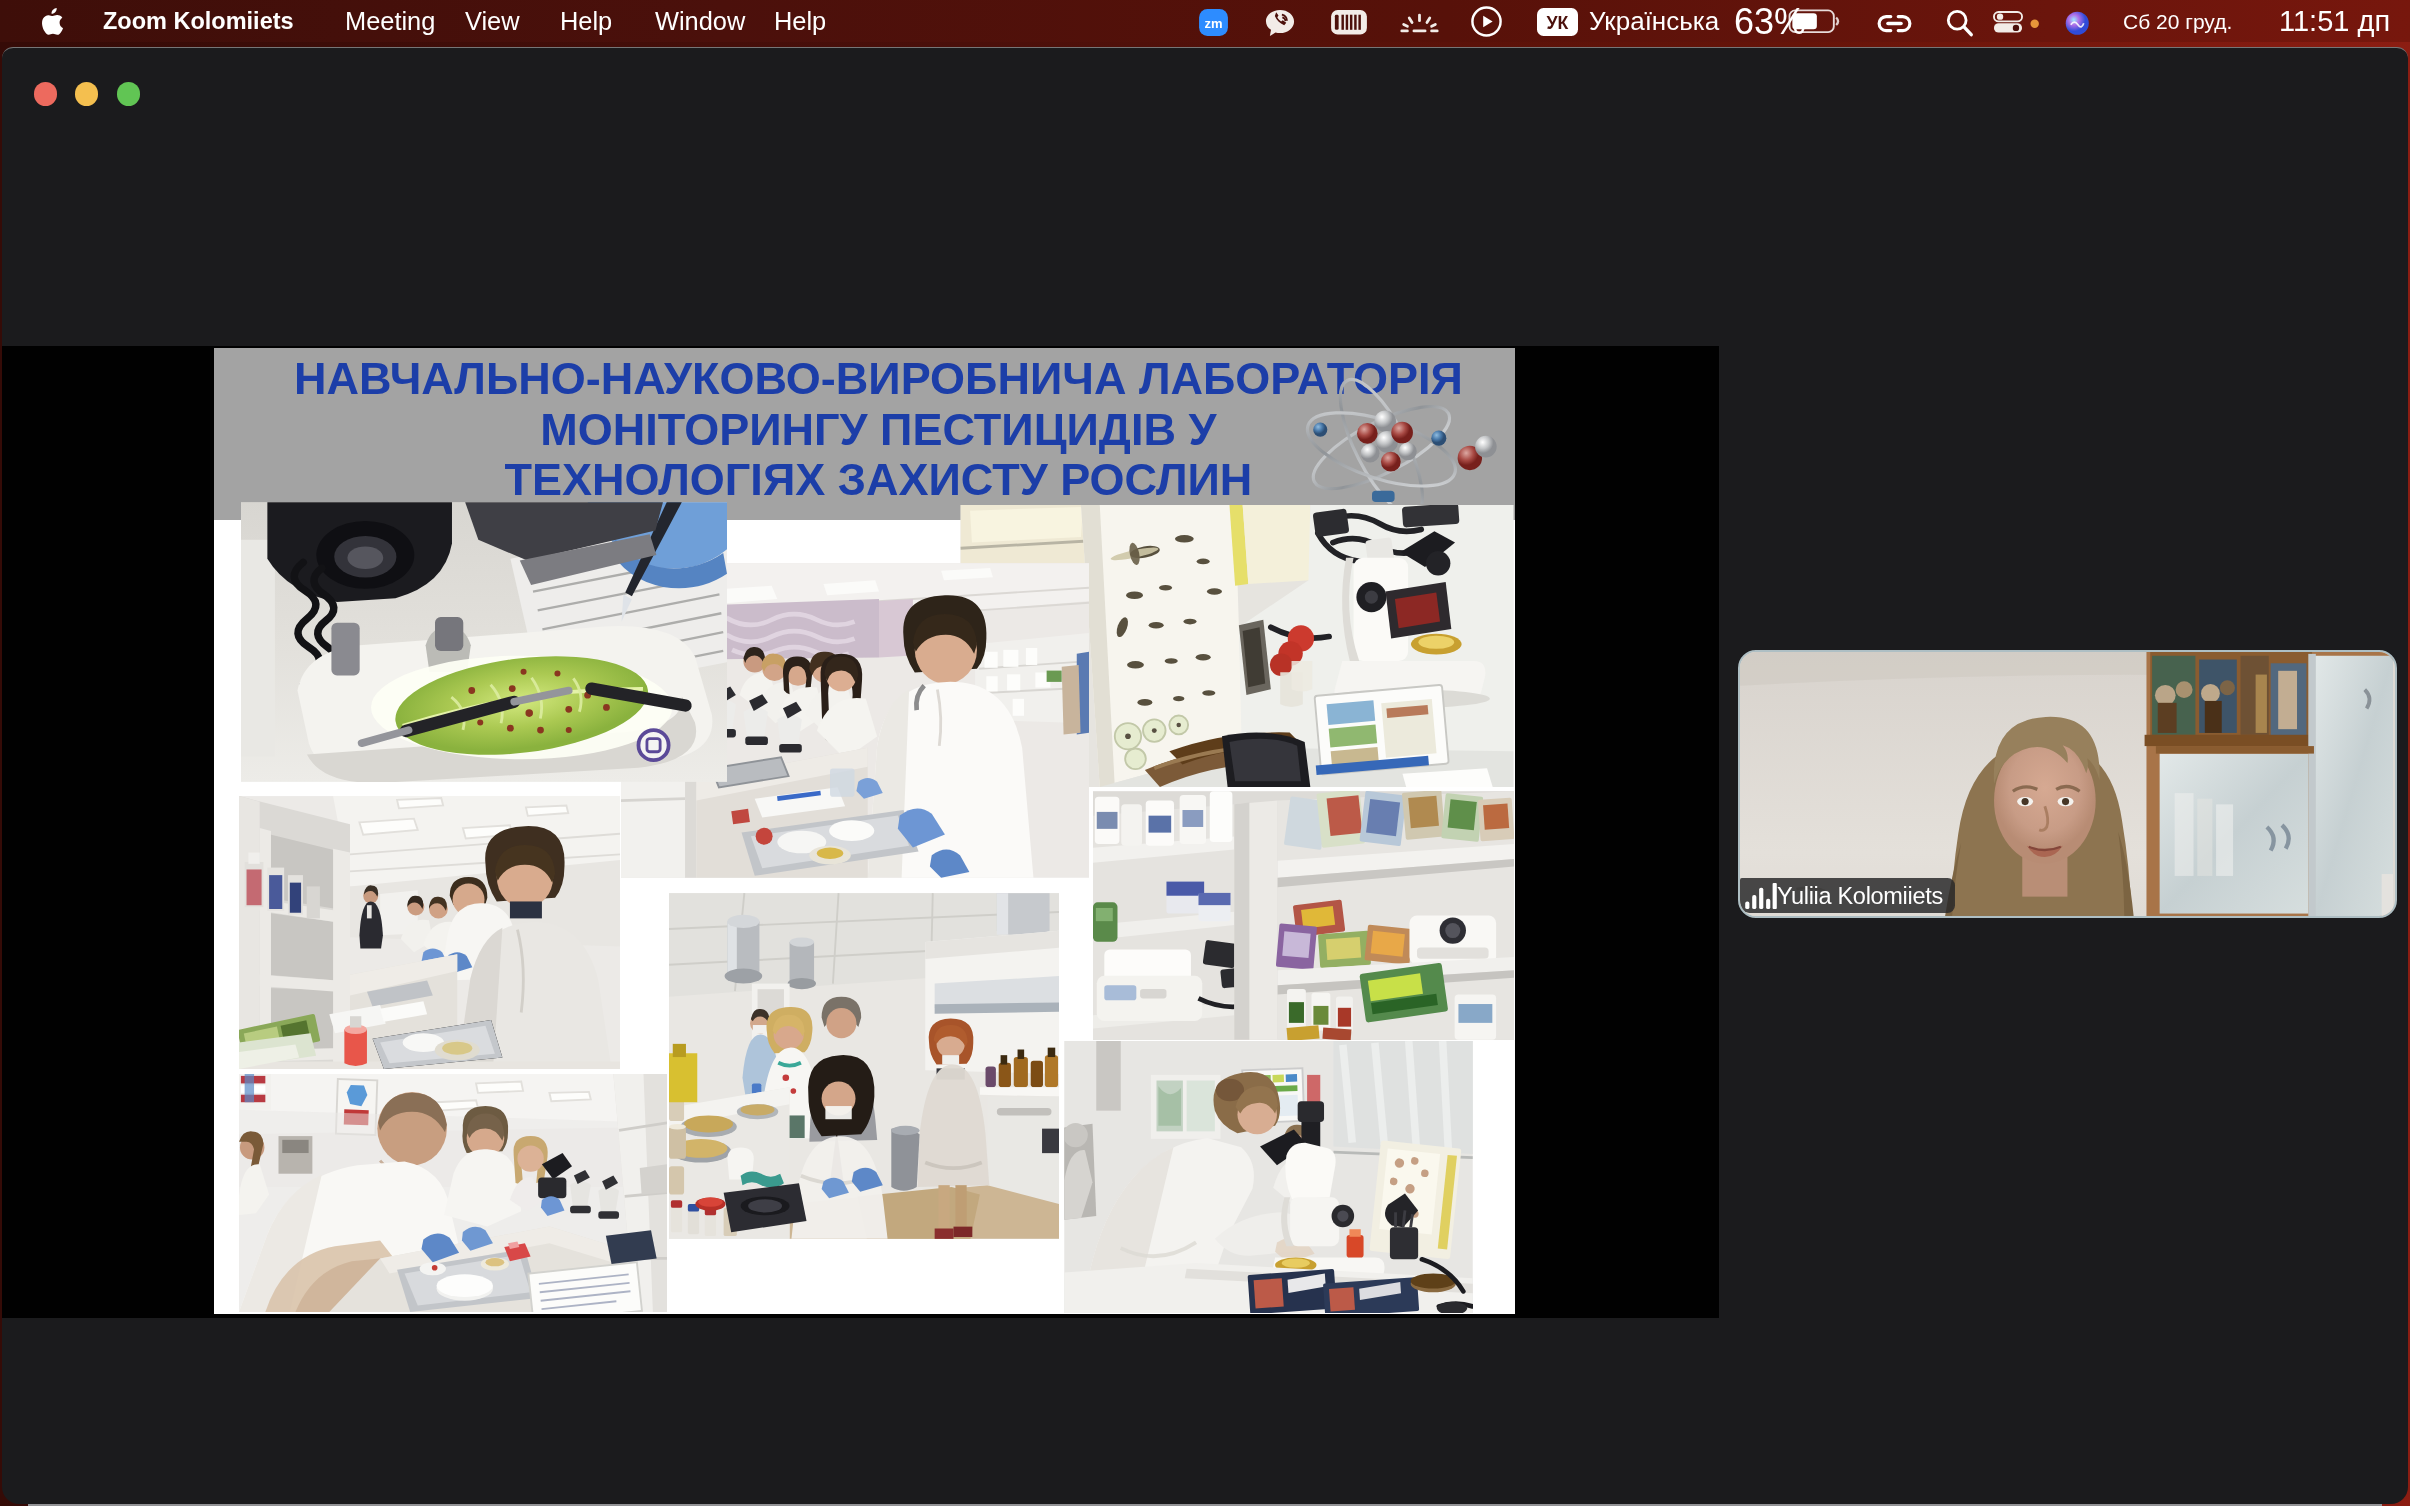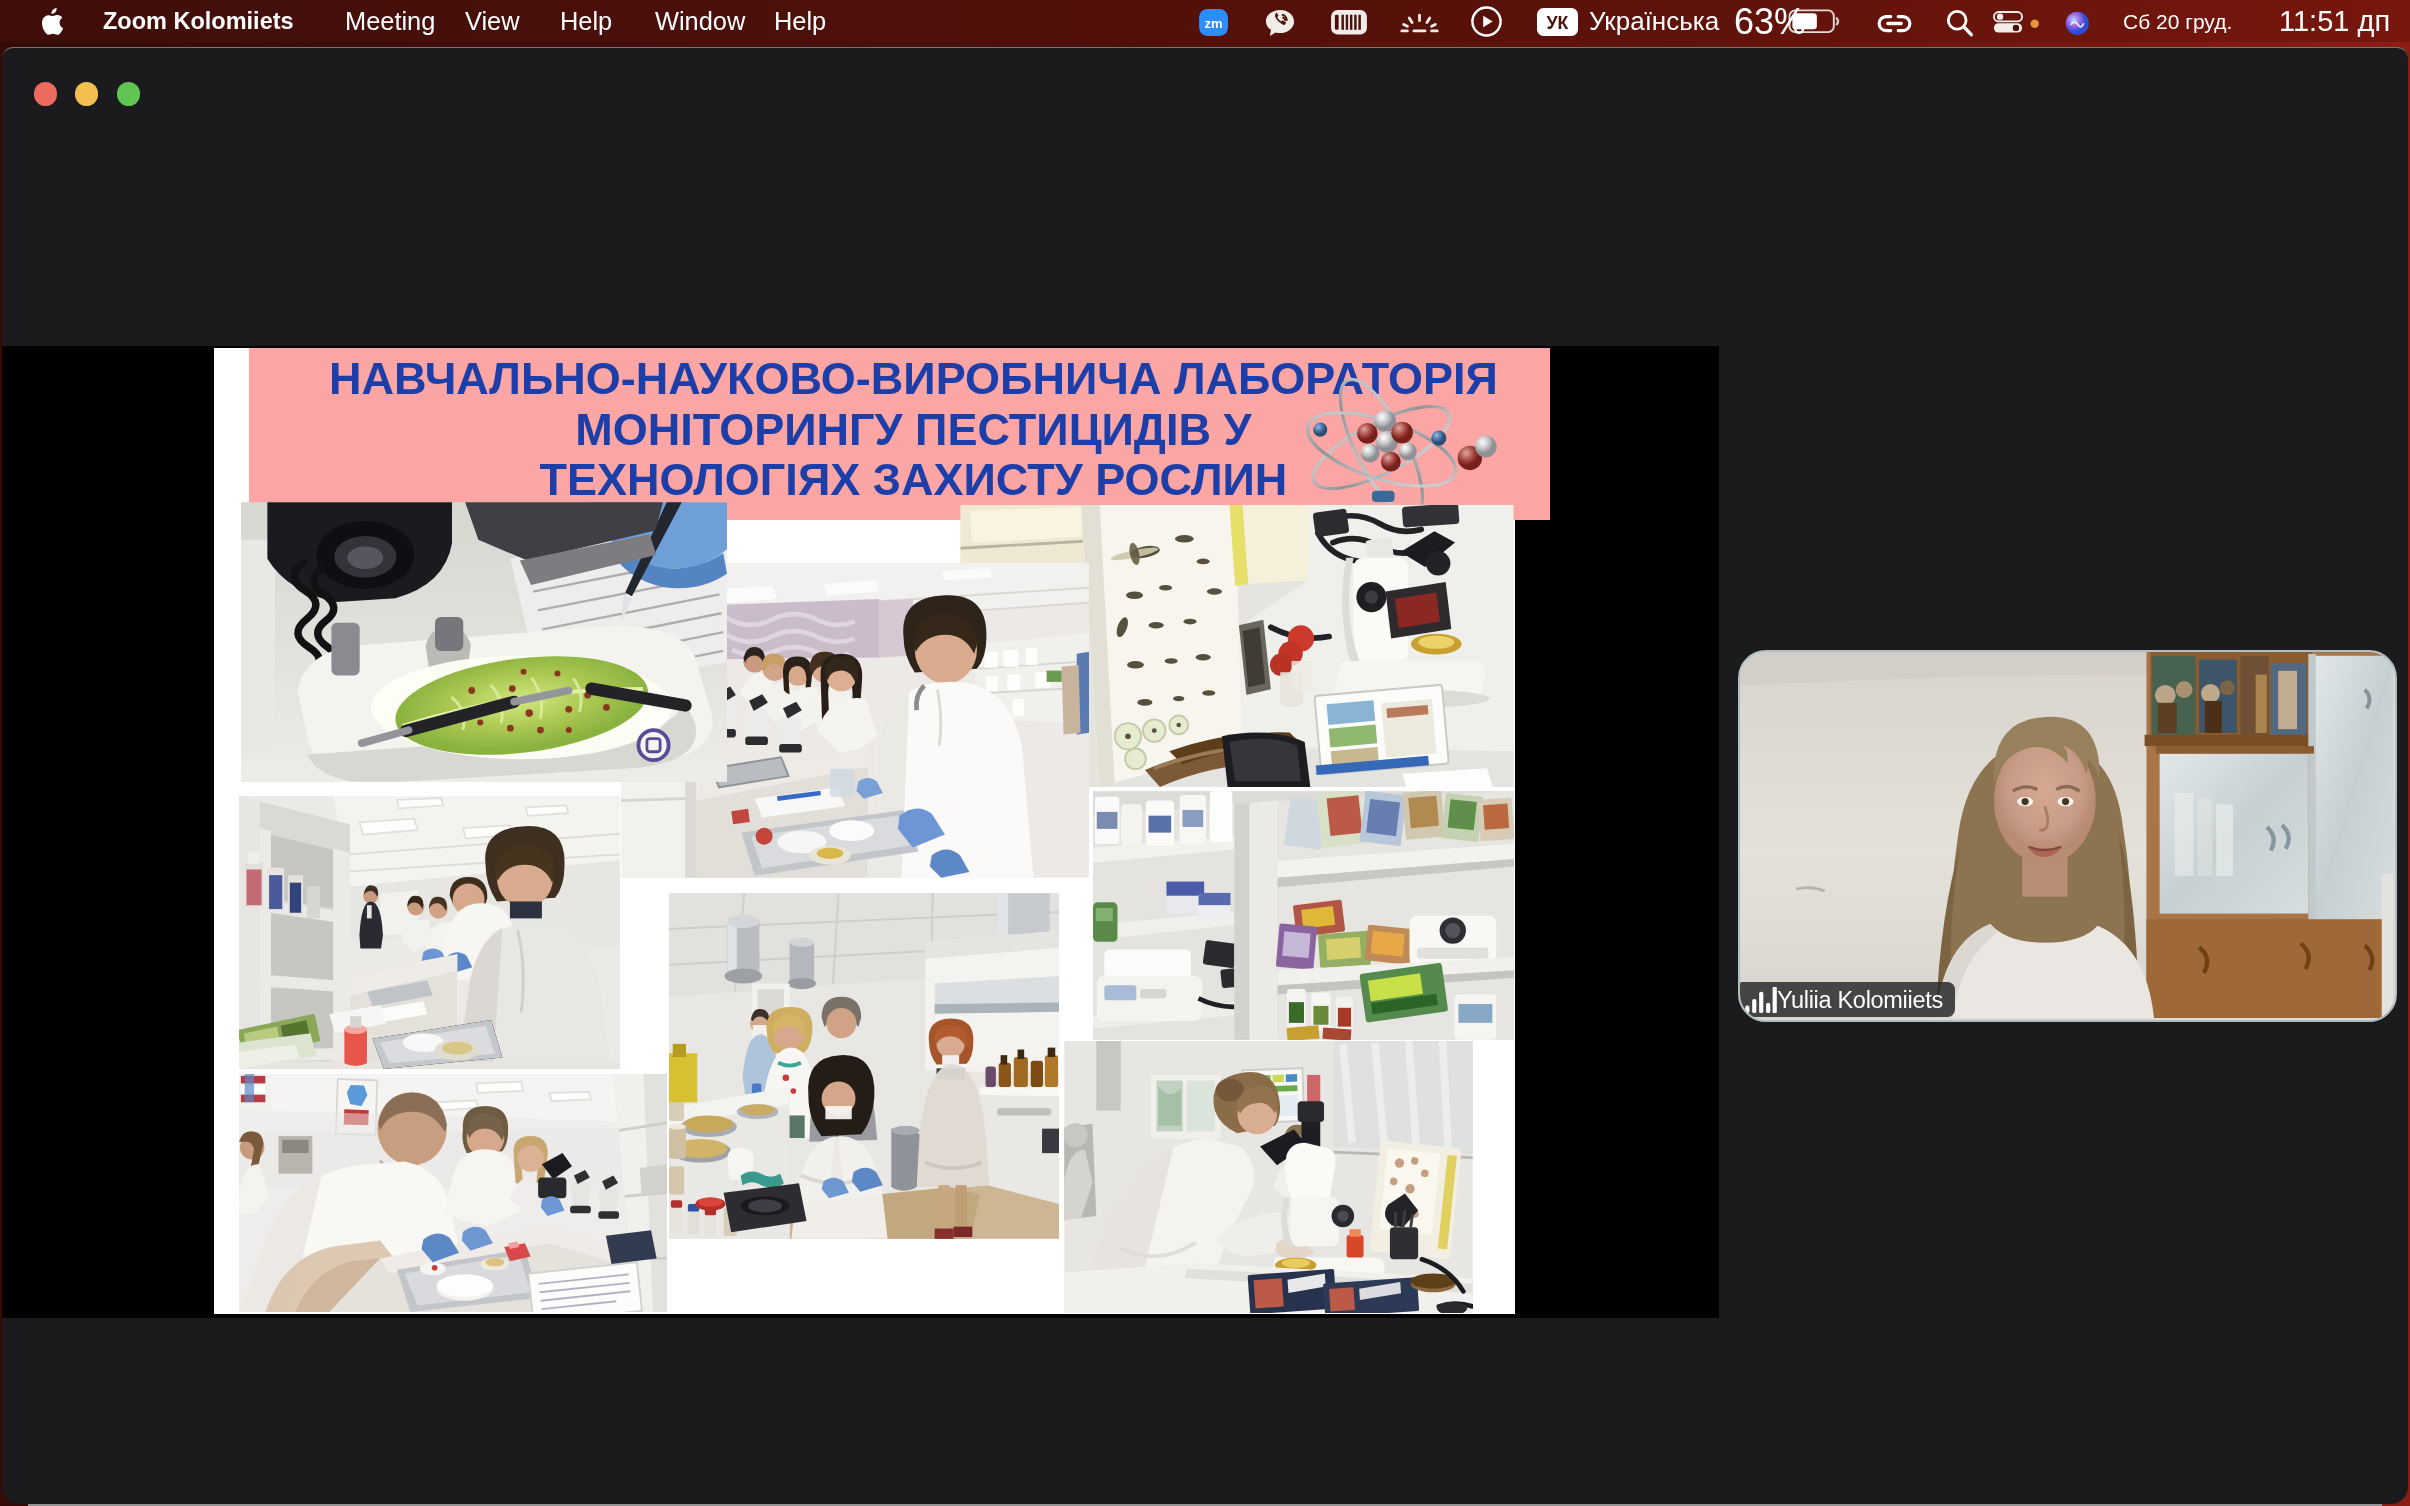--- a/index.html
+++ b/index.html
@@ -8,26 +8,26 @@
     background:linear-gradient(90deg,#350b07,#4a0f0a 40%,#661409 75%,#8c1d12); }
   #menubar { position:absolute; left:0; top:0; width:2411px; height:42px;
     background:linear-gradient(90deg,#3e0e09,#4b100b 30%,#571109 60%,#6b150c 85%,#77170d); color:#fff; }
   .mitem { position:absolute; top:0; height:42px; line-height:43px; font-size:25.4px; color:#ffffff; white-space:nowrap; }
   .ric { position:absolute; top:0; }
   #win { position:absolute; left:1.9px; top:47px; width:2406px; height:1457px;
     background:#1b1b1d; border-radius:11.3px 11.3px 17px 17px; border-top:0.9px solid rgba(255,255,255,0.4); }
   .tl { position:absolute; top:34px; width:23.5px; height:23.5px; border-radius:50%; }
   #share { position:absolute; left:0px; top:298px; width:1717px; height:972px; background:#010101; }
   #slide { position:absolute; left:212px; top:300px; width:1301px; height:966px; background:#ffffff; }
-  #shead { position:absolute; left:0; top:0; width:1301px; height:172px; background:#fca5a5;margin-left:35px; }
+  #shead { position:absolute; left:0; top:0; width:1301px; height:172px; background:#a3a3a3; }
   #shead .t { width:100%; text-align:center; font-weight:bold; color:#1c3ea8; font-size:45px; line-height:51px; transform:translateX(14px); }
   .ph { position:absolute; overflow:hidden; }
   .ph svg { display:block; }
-  #tile { position:absolute; left:1736px; top:602px; width:659px; height:372px;
-    border-radius:28px; border:2.8px solid #aebfc4; background:#dedad4; overflow:hidden; }
+  #tile { position:absolute; left:1736px; top:602px; width:659px; height:268px;
+    border-radius:18px; border:2.8px solid #aebfc4; background:#dedad4; overflow:hidden; }
   #namelabel { position:absolute; left:0px; bottom:2.8px; width:215px; height:35px; white-space:nowrap;
     background:rgba(40,40,42,0.84); border-radius:1.9px 7.5px 7.5px 9.4px; color:#fff; }
   #namelabel .nm { position:absolute; left:37px; top:5.2px; font-size:23.5px; letter-spacing:-0.3px; }
 </style>
 </head>
 <body>
 <div id="menubar">
   <svg class="ric" style="left:37px;top:6.6px" width="30" height="30" viewBox="0 0 32 32">
     <path fill="#fff" d="M21.3 8.6c-1.6.1-3.4 1-4.5 1-1.2 0-2.9-1-4.6-.9-2.3.1-4.5 1.4-5.7 3.5-2.4 4.2-.6 10.5 1.7 14 1.2 1.7 2.5 3.6 4.3 3.5 1.7-.1 2.4-1.1 4.5-1.1s2.7 1.1 4.6 1.1c1.9 0 3.1-1.7 4.3-3.4 1.3-2 1.9-3.9 1.9-4-.1 0-3.7-1.4-3.7-5.6 0-3.5 2.9-5.2 3-5.3-1.6-2.4-4.2-2.7-5.1-2.8zM19.6 5.3c.9-1.1 1.6-2.7 1.4-4.3-1.4.1-3 .9-4 2-.9 1-1.7 2.6-1.5 4.2 1.6.1 3.1-.8 4.1-1.9z"></path>
   </svg>

